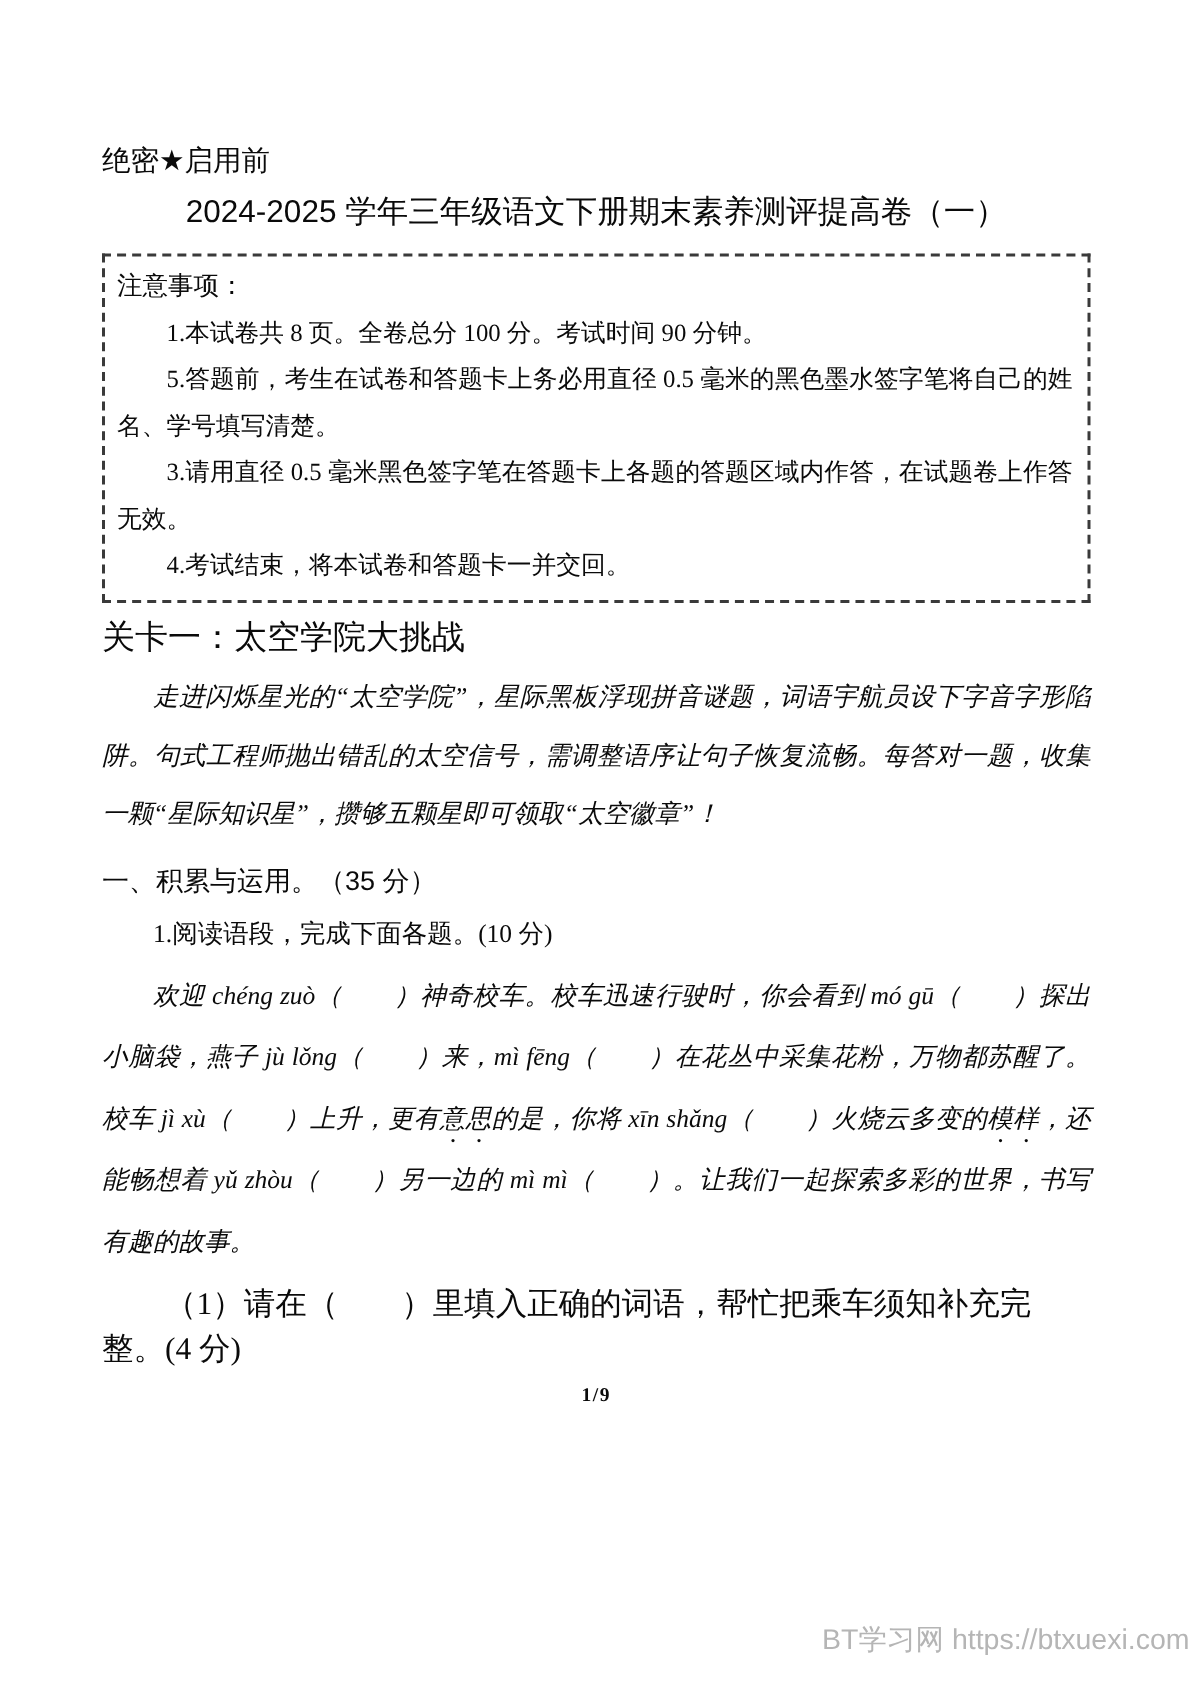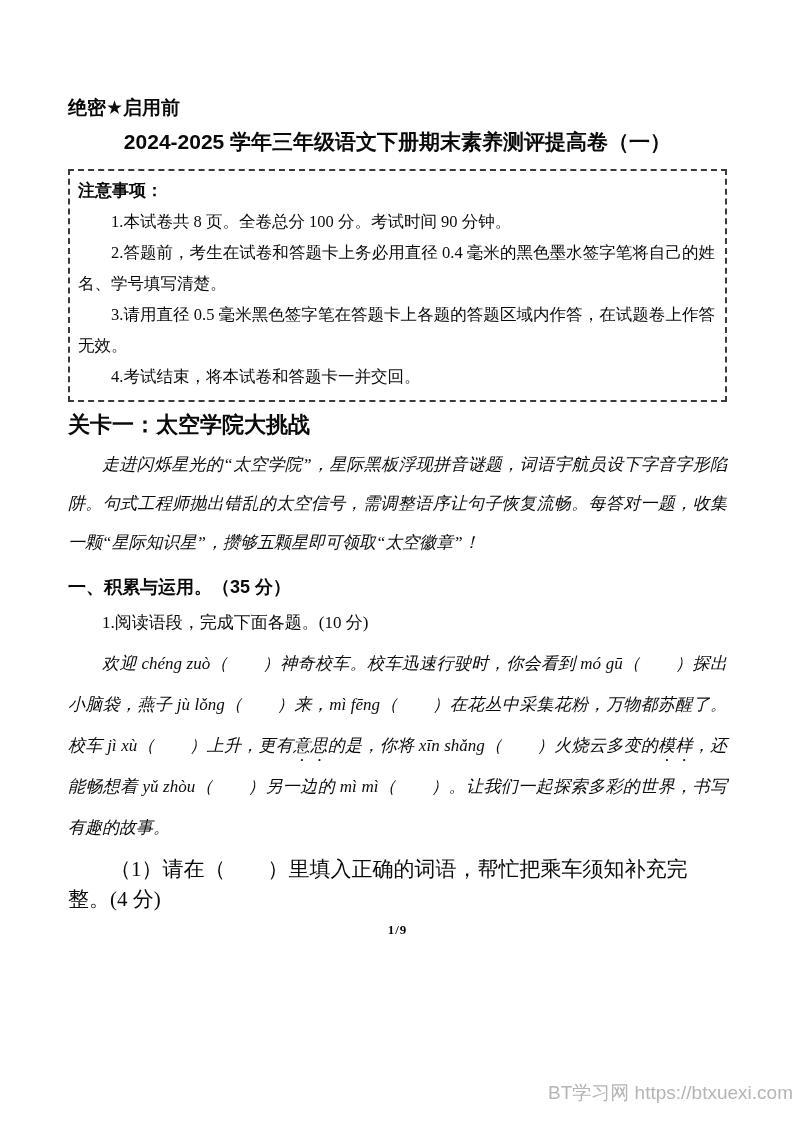--- a/index.html
+++ b/index.html
@@ -9,21 +9,21 @@
     color: #0a0a0a;
     position: relative;
     overflow: hidden;
     font-family: "Liberation Serif", "DejaVu Serif", serif;
   }
   .page {
     position: absolute; inset: 0;
     padding: 96px 66px 0 68px;
     box-sizing: border-box;
   }
-  .hei { font-family: "Liberation Sans", "DejaVu Sans", sans-serif; font-weight: 700; }
+  .hei { font-family: "Liberation Sans", "DejaVu Sans", sans-serif; font-weight: 400; }
   .secret {
     font-size: 19px; line-height: 24px;
   }
   .title {
     font-size: 21px; line-height: 28px;
     text-align: center;
     margin: 8px 0 0;
   }
   .notice-box {
     border: 2px dashed #3a3a3a;
@@ -92,21 +92,21 @@
 
 <div class="page">
 
   <div class="secret hei">绝密★启用前</div>
 
   <h1 class="title hei">2024-2025 学年三年级语文下册期末素养测评提高卷（一）</h1>
 
   <div class="notice-box">
     <div class="notice-heading hei">注意事项：</div>
     <p class="notice-item">1.本试卷共 8 页。全卷总分 100 分。考试时间 90 分钟。</p>
-    <p class="notice-item">2.答题前，考生在试卷和答题卡上务必用直径 0.4 毫米的黑色墨水签字笔将自己的姓名、学号填写清楚。</p>
+    <p class="notice-item">5.答题前，考生在试卷和答题卡上务必用直径 0.5 毫米的黑色墨水签字笔将自己的姓名、学号填写清楚。</p>
     <p class="notice-item">3.请用直径 0.5 毫米黑色签字笔在答题卡上各题的答题区域内作答，在试题卷上作答无效。</p>
     <p class="notice-item">4.考试结束，将本试卷和答题卡一并交回。</p>
   </div>
 
 
   <div class="level-heading hei">关卡一：太空学院大挑战</div>
 
   <p class="passage1 kai">走进闪烁星光的“太空学院”，星际黑板浮现拼音谜题，词语宇航员设下字音字形陷阱。句式工程师抛出错乱的太空信号，需调整语序让句子恢复流畅。每答对一题，收集一颗“星际知识星”，攒够五颗星即可领取“太空徽章”！</p>
 
   <div class="part-heading hei">一、积累与运用。（35 分）</div>

